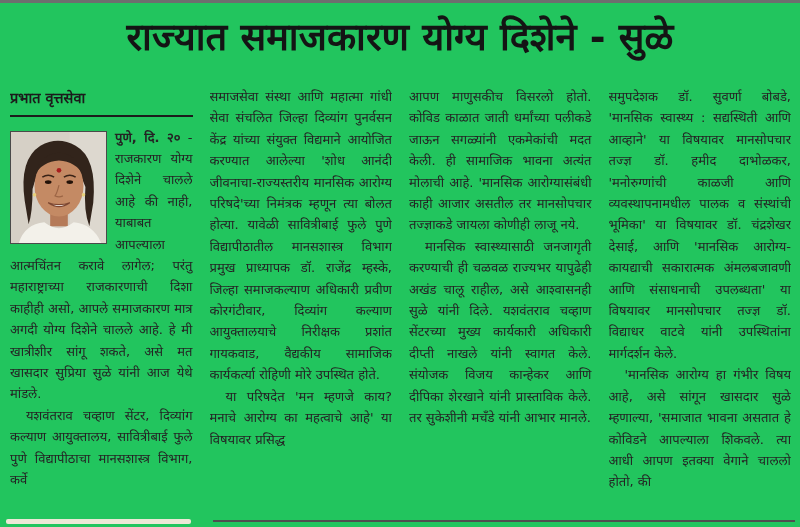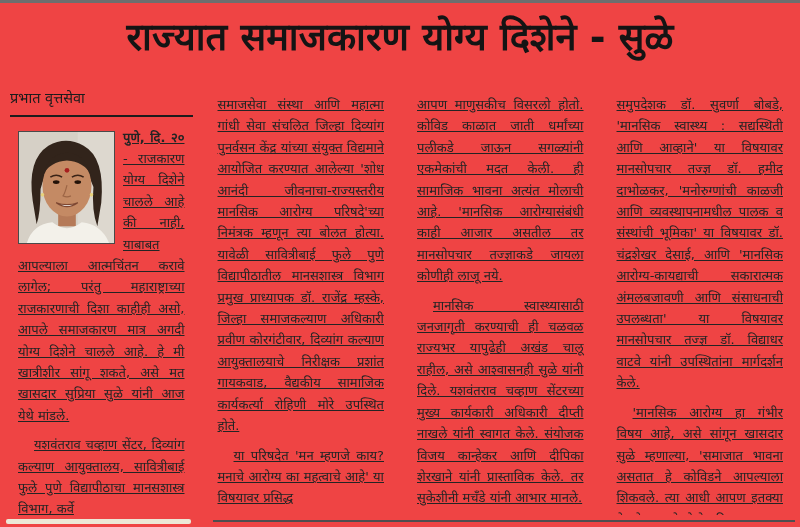--- a/index.html
+++ b/index.html
@@ -3,41 +3,41 @@
 <meta charset="utf-8">
 <style>
   html,body{margin:0;padding:0;}
   body{
     width:800px;height:527px;
     font-family:"DejaVu Sans",sans-serif;
     background:#ffffff;
   }
   .page{
     position:relative;width:800px;height:527px;
-    background:#ef4444;overflow:hidden;
+    background:#22c55e;overflow:hidden;
   }
   .top-rule{
     position:absolute;top:0;left:0;width:800px;height:3px;background:#6e6e6e;
   }
   .headline{
     position:absolute;top:12px;left:6px;width:788px;margin:0;
     text-align:center;font-size:38px;line-height:1.35;font-weight:700;
     color:#141414;white-space:nowrap;
   }
   .columns{
     position:absolute;top:86px;left:10px;width:781px;bottom:12px;
     display:flex;gap:17px;
   }
   .col{
     flex:1 1 0;overflow:hidden;
     font-size:13px;line-height:21.4px;text-align:justify;color:#242424;
   }
-  .para{margin:8px;text-decoration:underline;}
+  .para{margin:0;}
   .indent{text-indent:16px;}
-  .byline{font-weight:400;font-size:14.5px;line-height:1;padding-top:5px;color:#1b1b1b;}
+  .byline{font-weight:700;font-size:14.5px;line-height:1;padding-top:5px;color:#1b1b1b;}
   .byline-rule{height:2px;background:#1c1c1c;margin:9px 0 10px;}
   .photo-frame{
     float:left;width:97px;height:113px;margin:4px 8px 4px 0;
     border:1px solid #4a4a4a;box-sizing:border-box;background:#d6d0c6;
   }
   .photo-frame svg{display:block;width:100%;height:100%;}
   .dateline{font-weight:700;font-size:13px;}
   .end-bar-left{
     position:absolute;top:519px;left:6px;width:185px;height:5px;
     background:#ece8d6;border-radius:2px;

